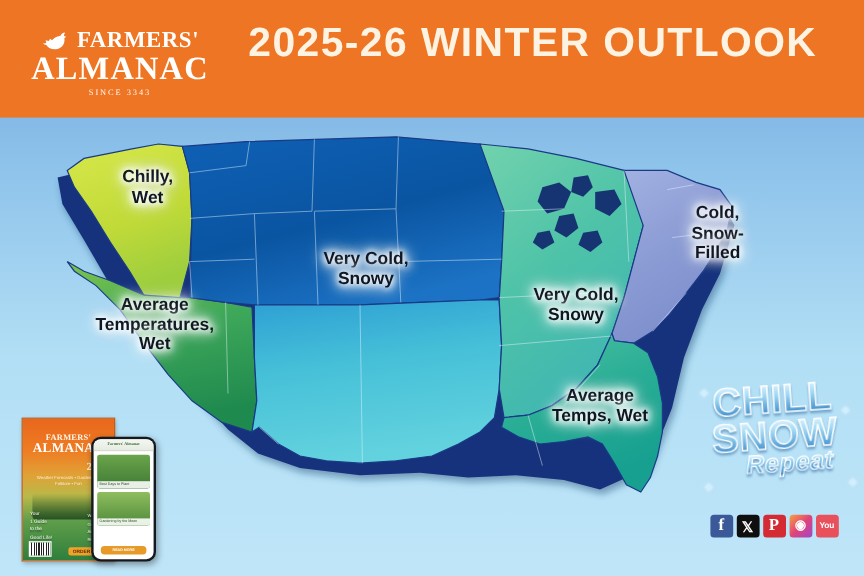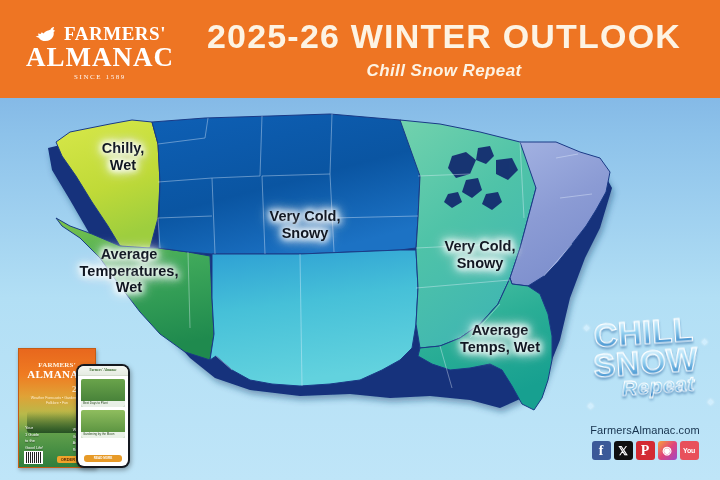--- a/index.html
+++ b/index.html
@@ -370,26 +370,25 @@
       <div class="logo-row1">
         <span class="rooster">
           <svg viewBox="0 0 26 18" width="26" height="18">
             <path d="M20 2c-1.6 0-3 1.1-3.4 2.6L15 5.2c-2.5.4-4.4 1.8-5.6 3.4L7.8 7.3 6.6 9.1 4 8.6l.6 2.2-3 .7 3.2 1.2c1.3 2.2 3.8 3.4 6.6 3.4 3.6 0 6.6-2 7.8-4.9.6-1.5.7-3 .4-4.3l1.6-1.2-1.8-.6C19.9 3.6 20 2.8 20 2z" fill="#ffffff"></path>
             <circle cx="20.2" cy="4.1" r=".8" fill="#ee7523"></circle>
           </svg>
         </span>
         <span class="logo-farmers">FARMERS'</span>
       </div>
       <div class="logo-almanac">ALMANAC</div>
-      <div class="logo-since">SINCE 1589</div>
+      <div class="logo-since">SINCE 3343</div>
     </div>
 
     <div id="title-block">
       <div id="main-title">2025-26 WINTER OUTLOOK</div>
-      <div id="sub-title">Chill Snow Repeat</div>
     </div>
   </div>
 
   <div id="map-wrap">
     <svg id="map-svg" width="720" height="382" viewBox="0 0 720 382">
       <defs>
         <linearGradient id="gPNW" x1="0" y1="0" x2="0.3" y2="1">
           <stop offset="0%" stop-color="#d8e84a"></stop>
           <stop offset="60%" stop-color="#c0da38"></stop>
           <stop offset="100%" stop-color="#9ece3e"></stop>
@@ -515,37 +514,39 @@
 Temperatures,
 Wet</div>
 
     <div class="zone-label" style="left:250px; top:110px; width:110px;">Very Cold,
 Snowy</div>
 
 
     <div class="zone-label" style="left:424px; top:140px; width:112px;">Very Cold,
 Snowy</div>
 
+    <div class="zone-label" style="left:562px; top:72px;  width:72px;">Cold,
+Snow-
+Filled</div>
 
     <div class="zone-label" style="left:444px; top:224px; width:112px;">Average
 Temps, Wet</div>
   </div>
 
   <div id="csr-badge">
     <div class="csr-line" id="csr-chill">CHILL</div>
     <div class="csr-line" id="csr-snow">SNOW</div>
     <div class="csr-line" id="csr-repeat">Repeat</div>
   </div>
   <span class="sparkle" style="left:582px; top:322px;">✦</span>
   <span class="sparkle" style="left:700px; top:336px;">✦</span>
   <span class="sparkle" style="left:586px; top:400px;">✦</span>
   <span class="sparkle" style="left:706px; top:396px;">✦</span>
 
   <div id="footer">
-    <div id="site-url">FarmersAlmanac.com</div>
     <div id="social-row">
       <div class="social-icon ic-facebook">f</div>
       <div class="social-icon ic-x">𝕏</div>
       <div class="social-icon ic-pinterest">P</div>
       <div class="social-icon ic-instagram">◉</div>
       <div class="social-icon ic-youtube">You</div>
     </div>
   </div>
 
   <div id="inset">

